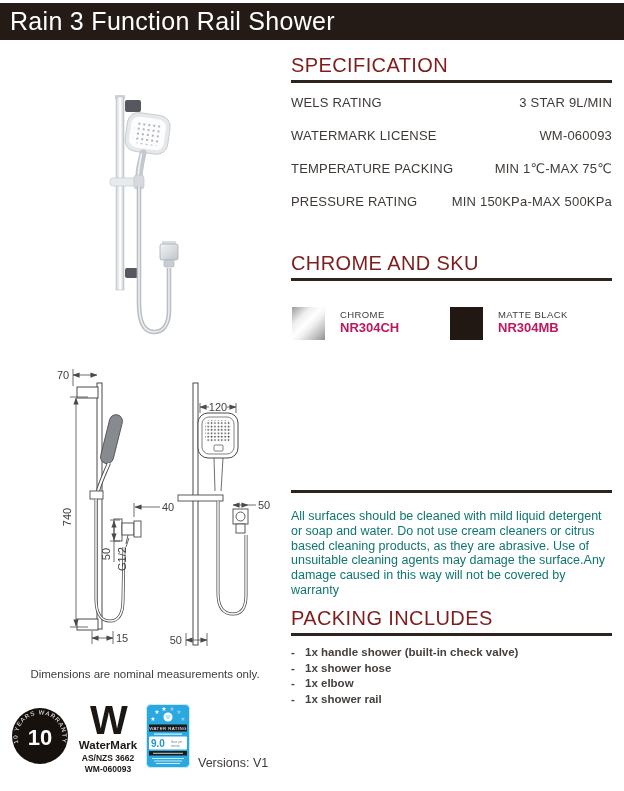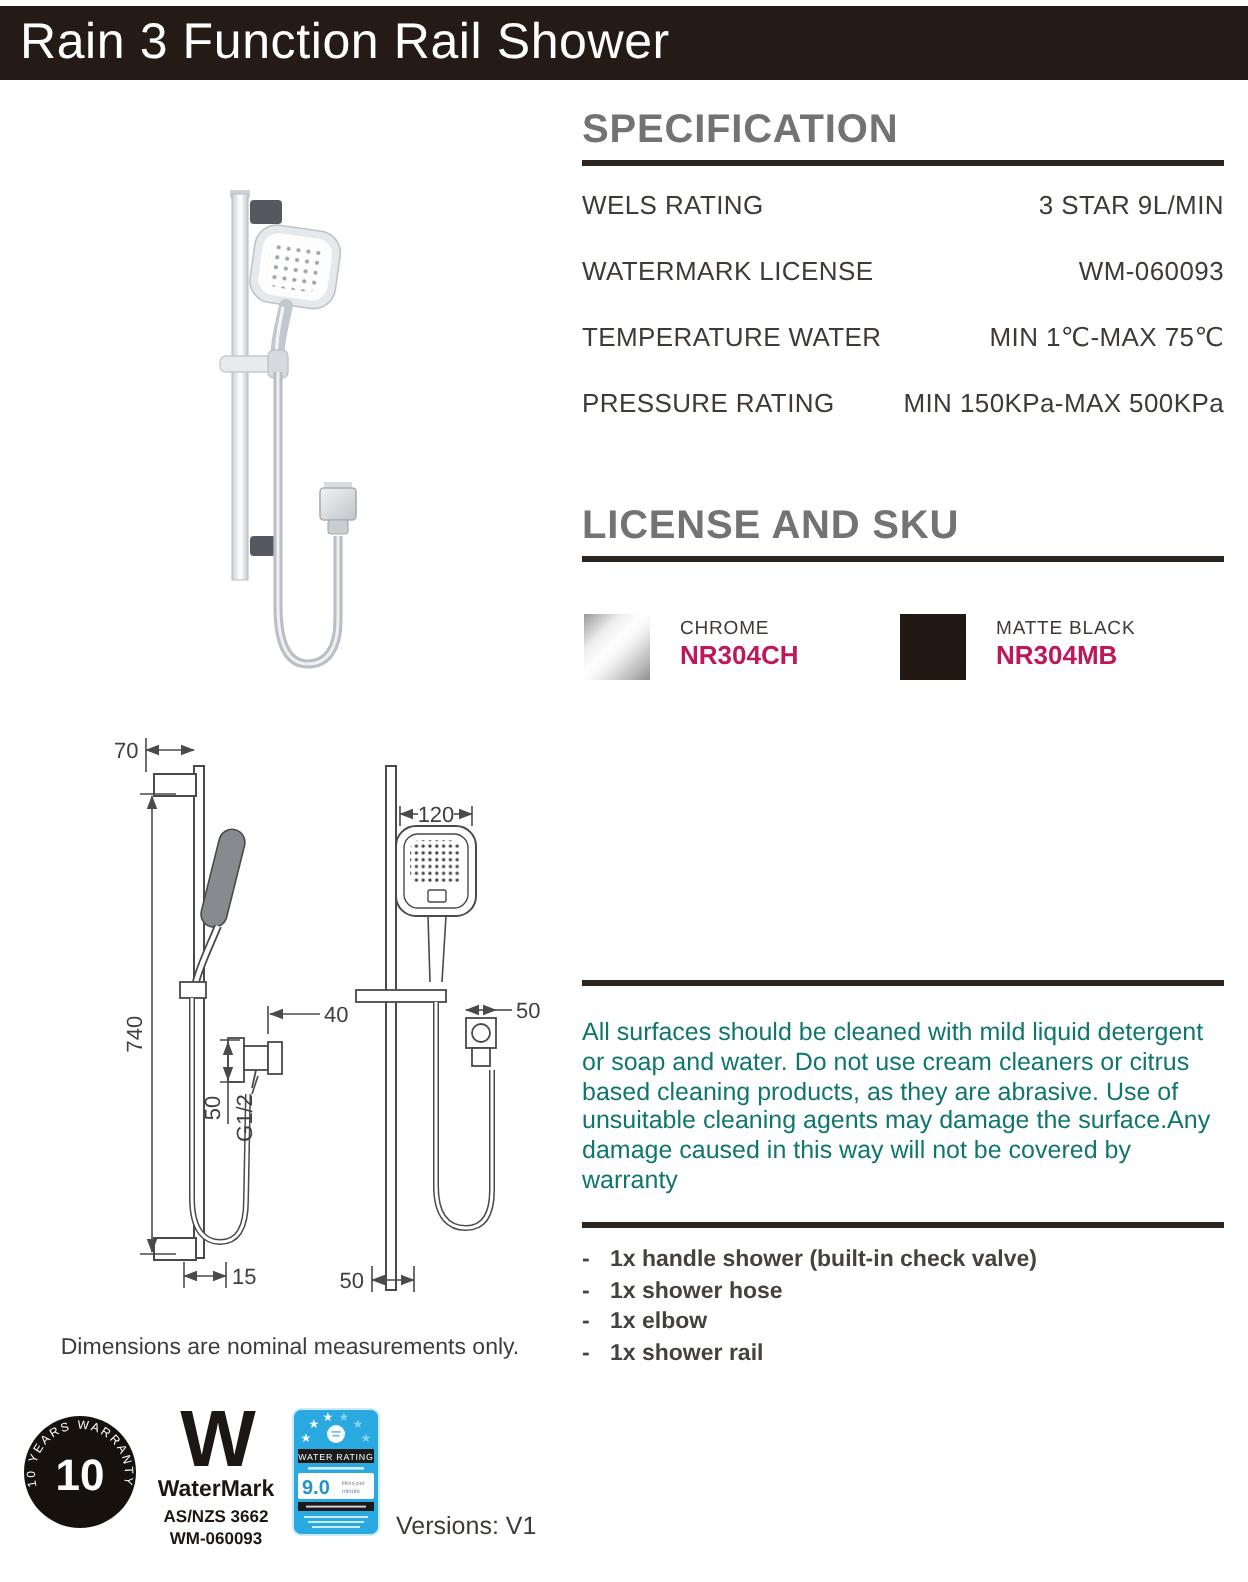--- a/index.html
+++ b/index.html
@@ -1,21 +1,21 @@
 <!DOCTYPE html>
 <html><head>
 <meta charset="utf-8">
 <style>
   html,body{margin:0;padding:0;background:#fff;}
   .page{position:relative;width:624px;height:791px;background:#fff;overflow:hidden;
         font-family:"Liberation Sans","DejaVu Sans",sans-serif;color:#3f3a36;}
   .titlebar{position:absolute;left:0;top:3px;width:624px;height:37px;background:#241b16;}
   .titlebar span{display:block;color:#fff;font-size:25px;line-height:37px;padding-left:10px;letter-spacing:.3px;}
   .section{position:absolute;left:291px;width:321px;}
-  .h2{font-size:20px;line-height:22px;font-weight:700;color:#737373;letter-spacing:.4px;}
+  .h2{font-size:20px;line-height:22px;font-weight:400;color:#7f1d1d;letter-spacing:.4px;}
   .rule{height:3px;background:#2b241f;margin-top:4px;}
   .specrows{margin-top:12px;}
   .specrow{display:flex;justify-content:space-between;align-items:baseline;height:16px;margin-bottom:17px;
            font-size:13px;letter-spacing:.2px;color:#3f3a36;}
   .specrow .val{text-align:right;}
   .finishrow{position:relative;margin-top:26px;height:40px;}
   .finopt{position:absolute;top:0;display:flex;}
   .finopt.opt0{left:1px;} .finopt.opt1{left:159px;justify-content:center;}
   .swatch{width:33px;height:33px;flex:0 0 33px;}
   .swatch.chrome{background:linear-gradient(135deg,#9a9a9a 0%,#ededed 28%,#ffffff 46%,#f2f2f2 58%,#bdbdbd 82%,#8f8f8f 100%);}
@@ -102,32 +102,32 @@
     <div class="specrows">
       <div class="specrow">
         <span>WELS RATING</span>
         <span class="val">3 STAR 9L/MIN</span>
       </div>
       <div class="specrow">
         <span>WATERMARK LICENSE</span>
         <span class="val">WM-060093</span>
       </div>
       <div class="specrow">
-        <span>TEMPERATURE WATER</span>
+        <span>TEMPERATURE PACKING</span>
         <span class="val">MIN 1℃-MAX 75℃</span>
       </div>
       <div class="specrow">
         <span>PRESSURE RATING</span>
         <span class="val">MIN 150KPa-MAX 500KPa</span>
       </div>
     </div>
   </div>
 
   <div class="section" style="top:252px">
-    <div class="h2">LICENSE AND SKU</div>
+    <div class="h2">CHROME AND SKU</div>
     <div class="rule"></div>
     <div class="finishrow">
       <div class="finopt opt0">
         <div class="swatch chrome"></div>
         <div class="fintext">
           <div class="finname">CHROME</div>
           <div class="finsku">NR304CH</div>
         </div>
       </div>
       <div class="finopt opt1">
@@ -223,20 +223,21 @@
   </svg>
 
   <div class="note">Dimensions are nominal measurements only.</div>
 
   <div class="section" style="top:482px">
     <div class="rule" style="margin-top:8px"></div>
     <div class="para">All surfaces should be cleaned with mild liquid detergent or soap and water. Do not use cream cleaners or citrus based cleaning products, as they are abrasive. Use of unsuitable cleaning agents may damage the surface.Any damage caused in this way will not be covered by warranty</div>
   </div>
 
   <div class="section" style="top:607px">
+    <div class="h2">PACKING INCLUDES</div>
     <div class="rule"></div>
     <div class="packlist">
       <div class="packitem">
         <span class="dash">-</span>
         <span>1x handle shower (built-in check valve)</span>
       </div>
       <div class="packitem">
         <span class="dash">-</span>
         <span>1x shower hose</span>
       </div>

